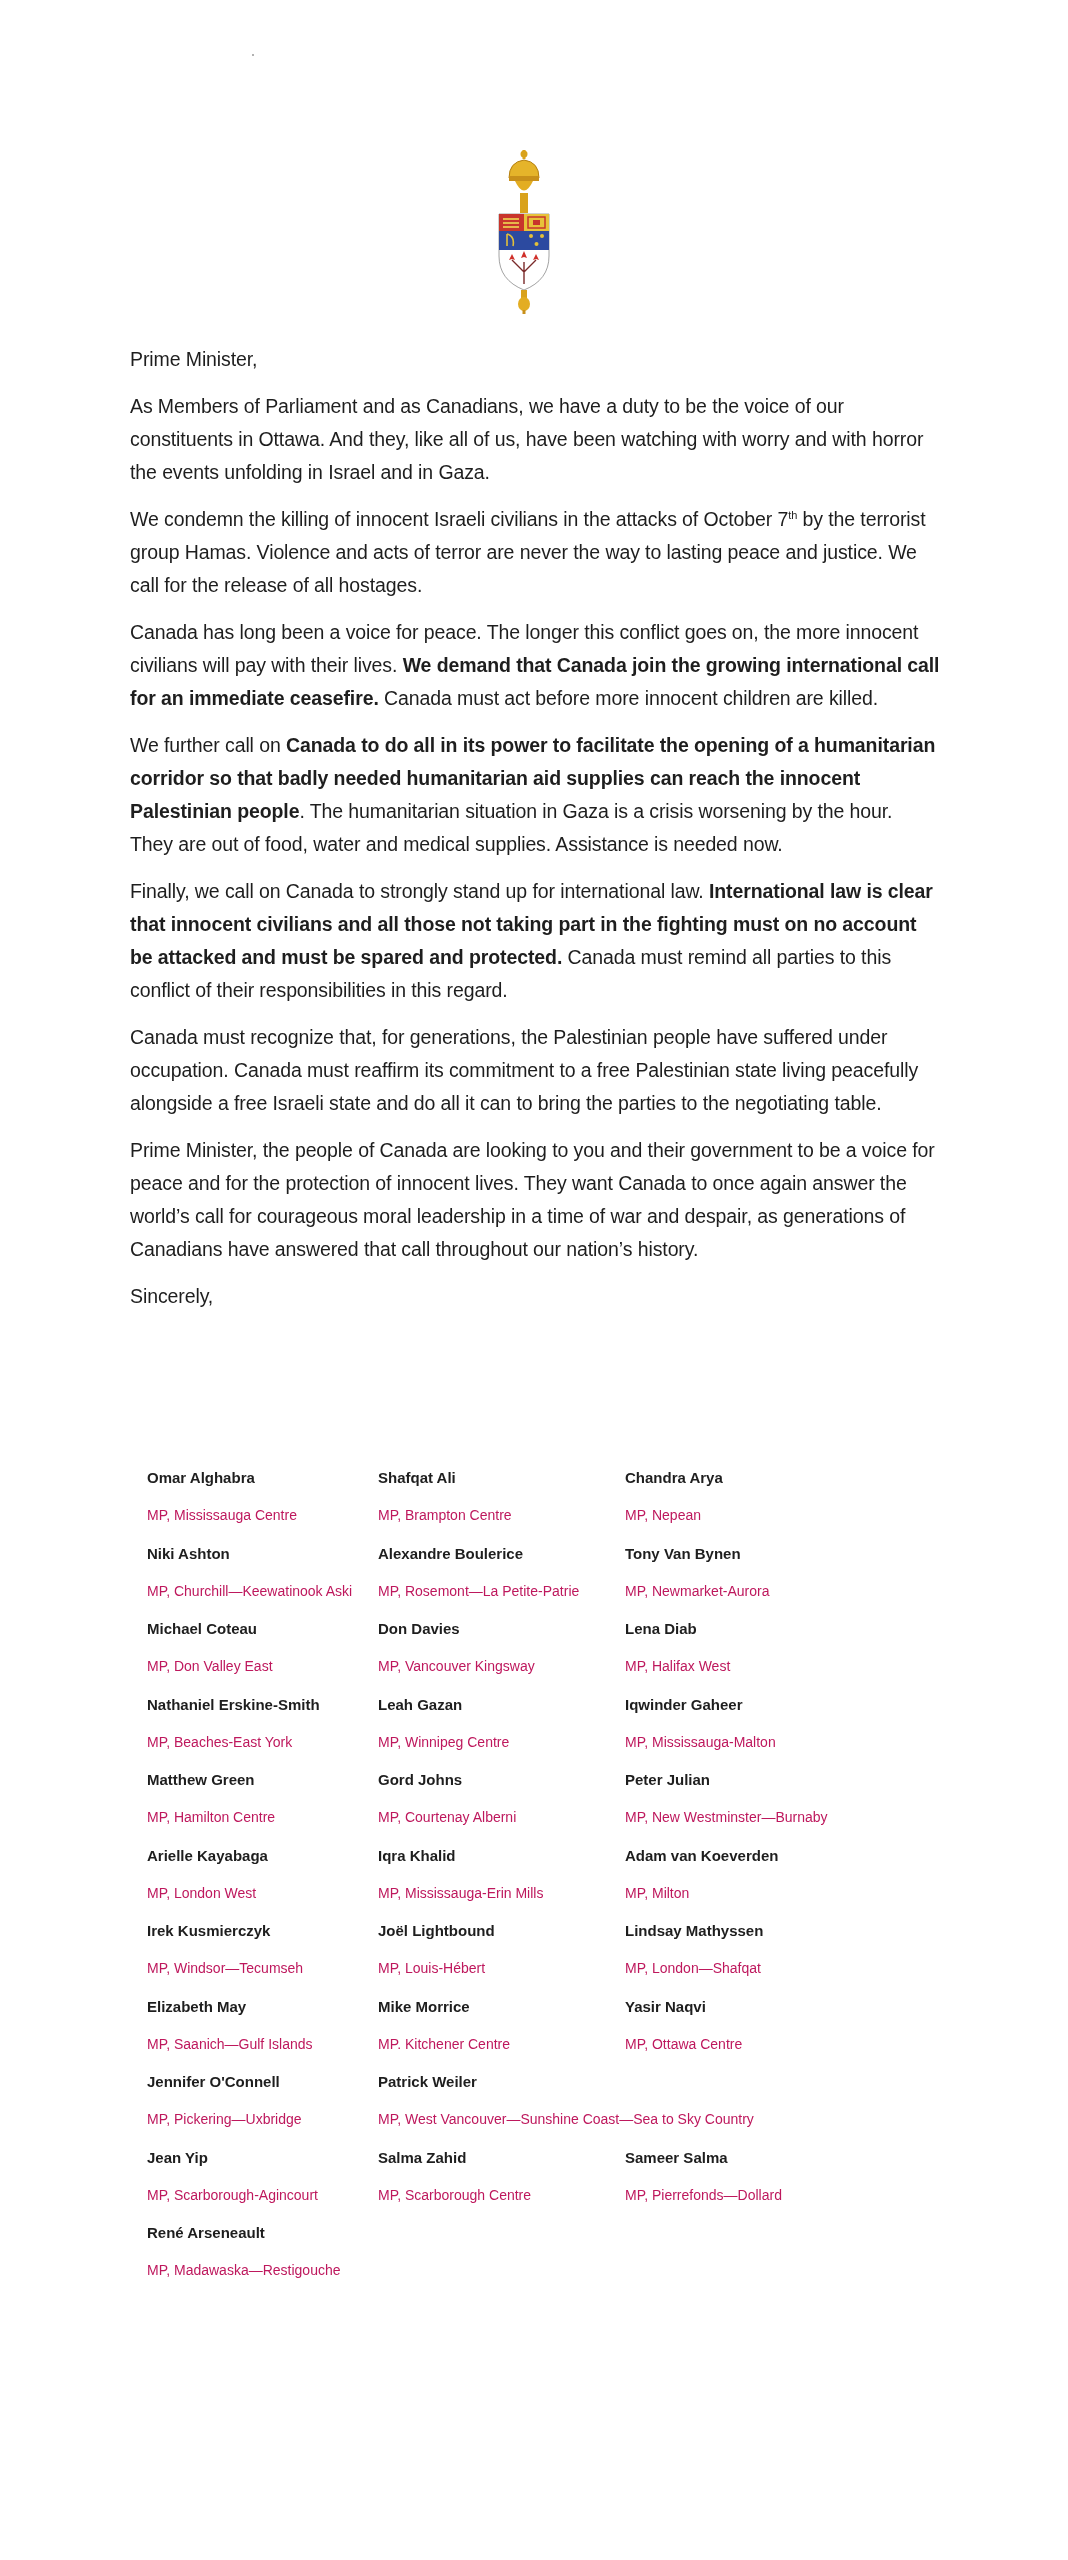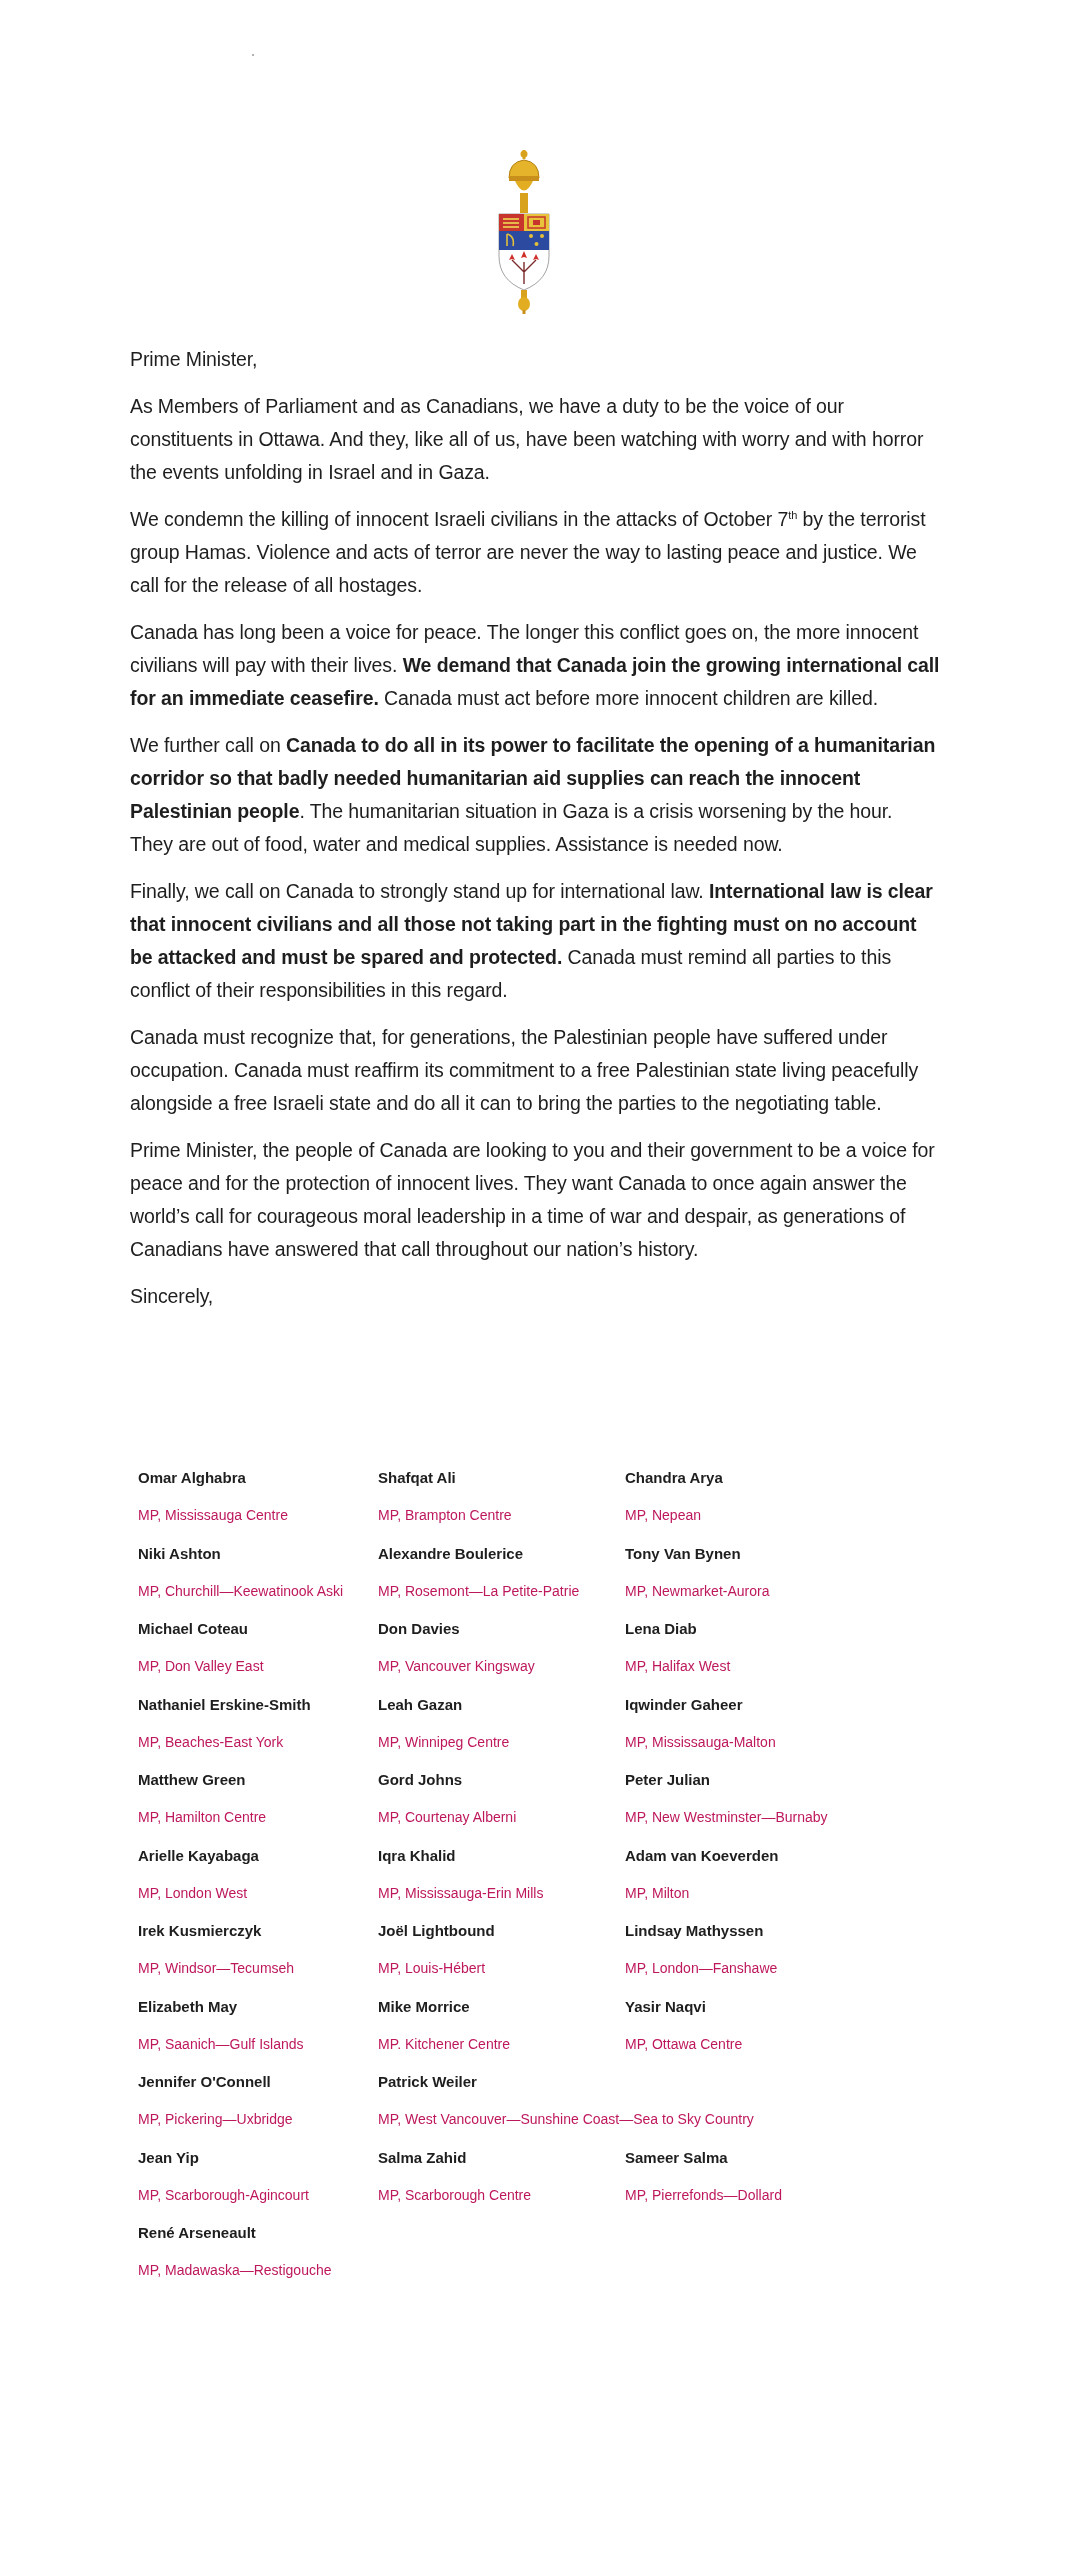--- a/index.html
+++ b/index.html
@@ -9,21 +9,21 @@
   .crest { position: absolute; left: 493px; top: 148px; width: 62px; height: 166px; }
   .letter { position: absolute; left: 130px; top: 343px; width: 810px;
             font-size: 19.5px; line-height: 33px; letter-spacing: -0.1px; }
   .letter p { margin: 0 0 14px 0; }
   .letter .salutation { margin-bottom: 14px; }
   .letter b { font-weight: bold; }
   .letter sup { font-size: 11px; line-height: 0; vertical-align: super; }
   .signatures { position: absolute; left: 130px; top: 1468px; width: 820px; }
   .sig-row { position: relative; height: 75.5px; }
   .sig { position: absolute; top: 0; white-space: nowrap; }
-  .sig.c0 { left: 8px; } .sig.c1 { left: 248px; } .sig.c2 { left: 495px; }
+  .sig.c0 { left: 17px; } .sig.c1 { left: 248px; } .sig.c2 { left: 495px; }
   .sig-name { font-weight: bold; font-size: 15px; line-height: 20px; height: 37px; display:block; }
   .sig-riding { font-size: 14px; line-height: 20px; display:block; color:#be185d; }
   .speck { position:absolute; width:2px; height:2px; background:#999; border-radius:1px; }
 </style>
 </head>
 <body>
 
 <div class="page">
 
   <span class="speck" style="left:252px;top:54px;"></span>
@@ -175,21 +175,21 @@
       <div class="sig c0">
           <span class="sig-name">Irek Kusmierczyk</span>
           <span class="sig-riding">MP, Windsor—Tecumseh</span>
         </div>
       <div class="sig c1">
           <span class="sig-name">Joël Lightbound</span>
           <span class="sig-riding">MP, Louis-Hébert</span>
         </div>
       <div class="sig c2">
           <span class="sig-name">Lindsay Mathyssen</span>
-          <span class="sig-riding">MP, London—Fanshawe</span>
+          <span class="sig-riding">MP, London—Shafqat</span>
         </div>
     </div>
     <div class="sig-row">
       <div class="sig c0">
           <span class="sig-name">Elizabeth May</span>
           <span class="sig-riding">MP, Saanich—Gulf Islands</span>
         </div>
       <div class="sig c1">
           <span class="sig-name">Mike Morrice</span>
           <span class="sig-riding">MP. Kitchener Centre</span>

